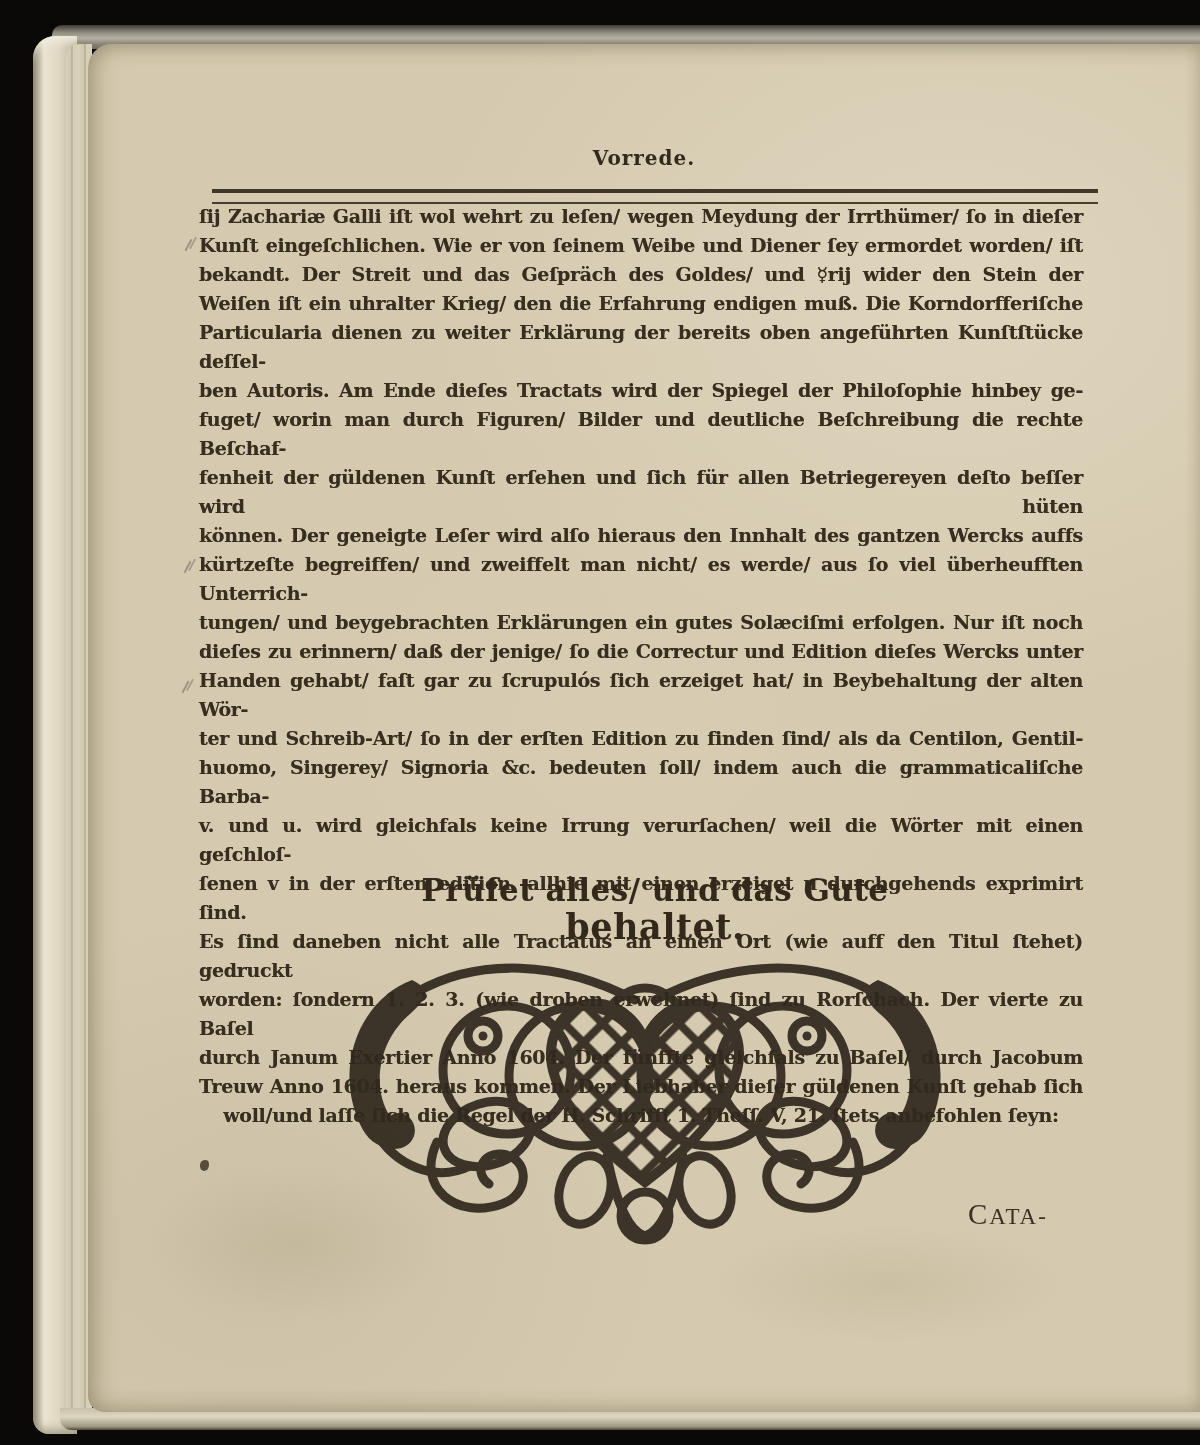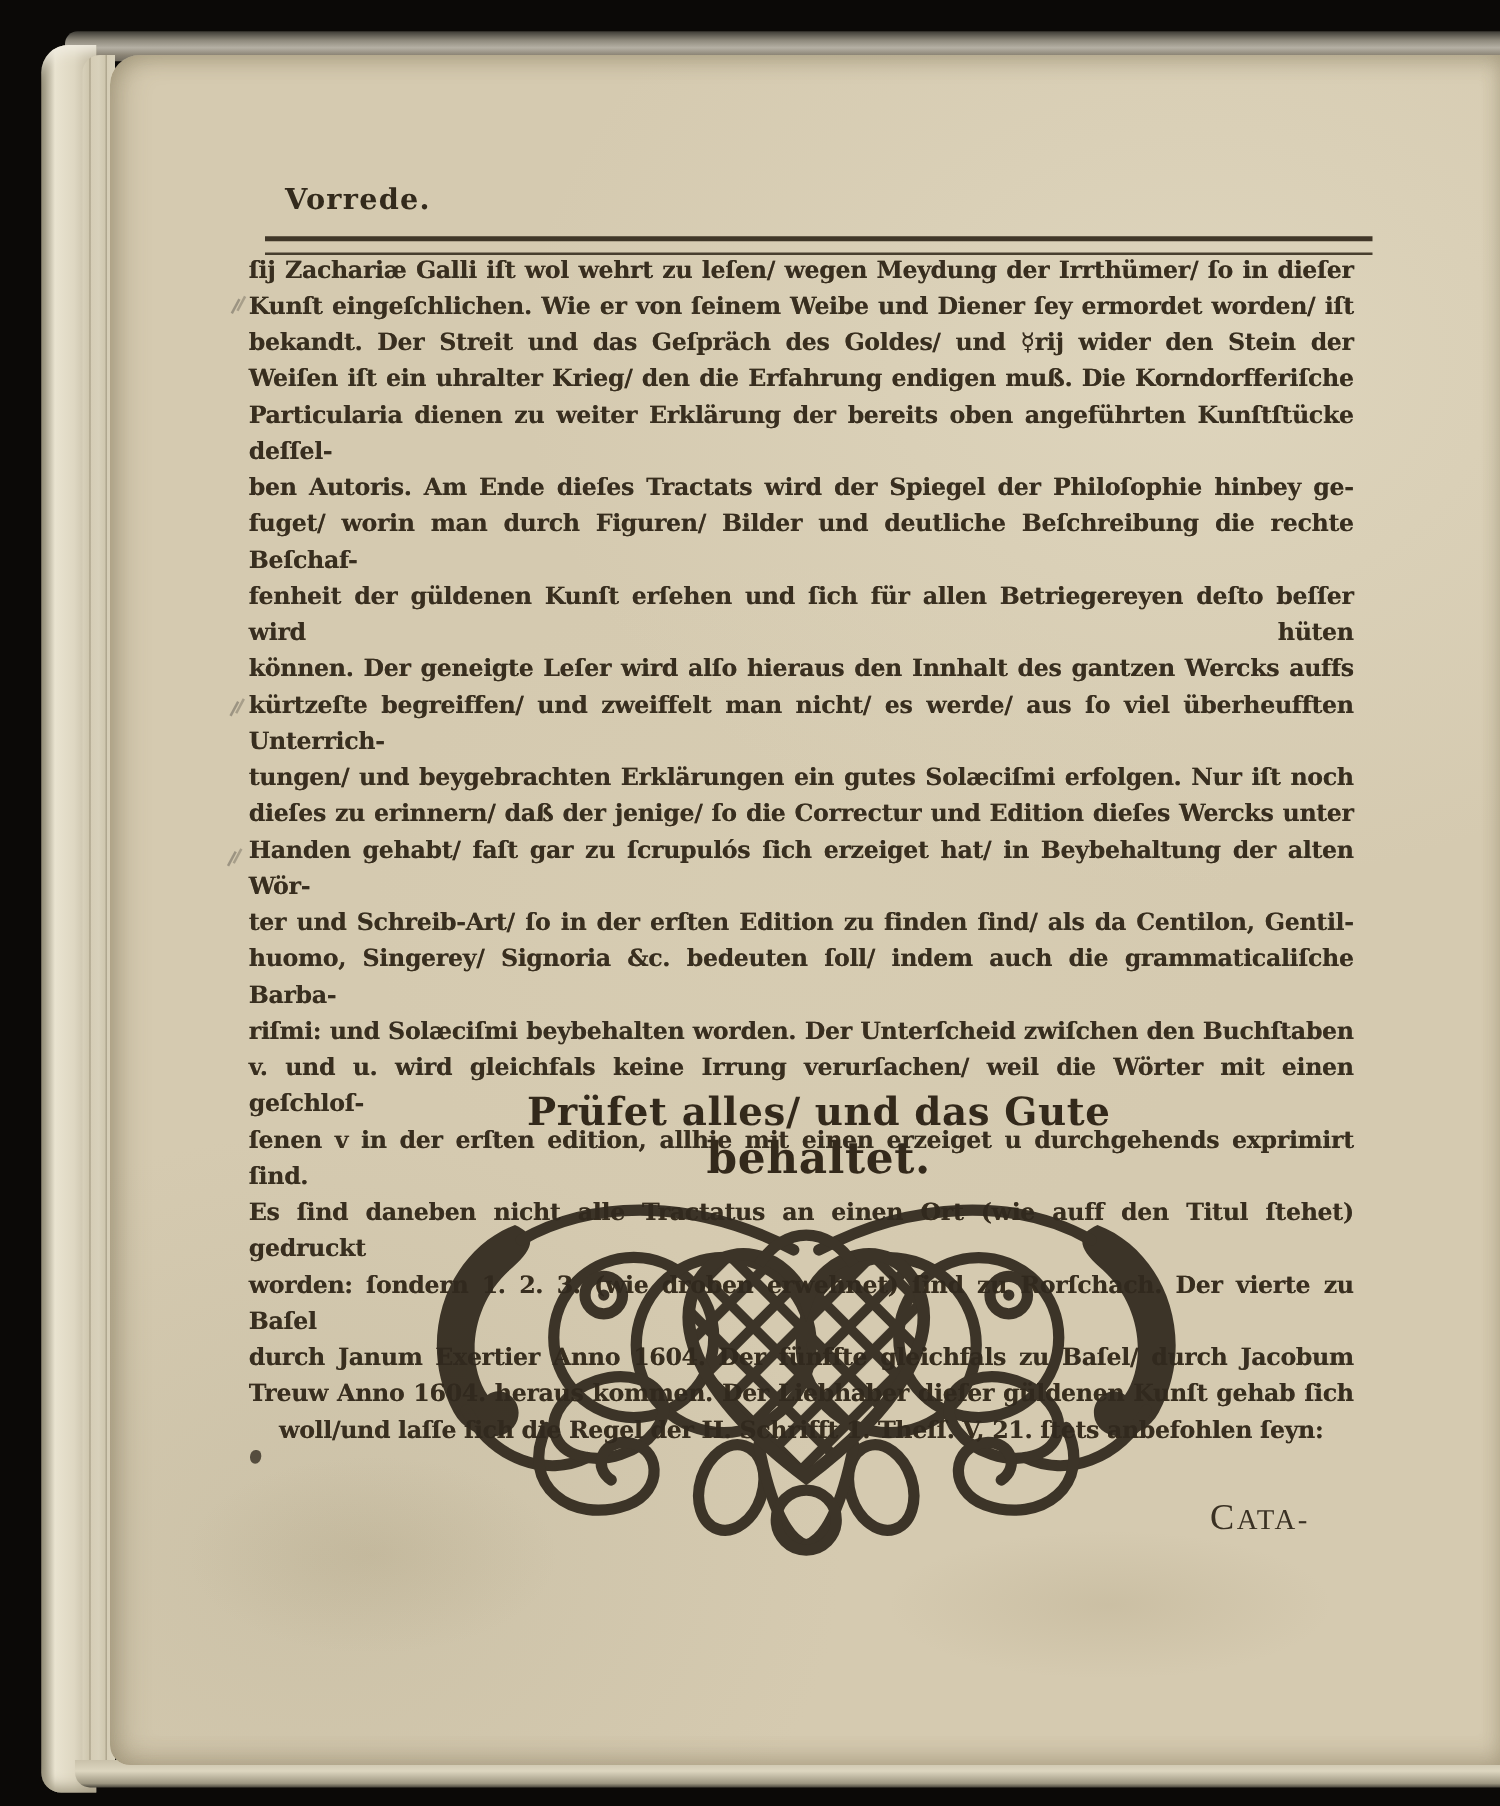--- a/index.html
+++ b/index.html
@@ -38,22 +38,22 @@
       radial-gradient(ellipse 760px 620px at 15% 88%, rgba(202,192,166,.85) 0%, rgba(202,192,166,0) 55%),
       radial-gradient(ellipse 500px 400px at 50% 50%, rgba(216,206,180,.6) 0%, rgba(216,206,180,0) 70%),
       #d5cab0;
     border-radius:24px 0 0 16px;
     box-shadow:inset 10px 0 22px rgba(105,92,64,.28), inset 0 6px 14px rgba(120,108,78,.22),
                inset 0 -8px 16px rgba(120,108,78,.18);
     color:#362d1f;
   }
   
   .running-head{
-    position:absolute;left:140px;top:102px;width:884px;
-    text-align:left;font-size:23px;font-weight:bold;letter-spacing:1px;
+    position:absolute;left:114px;top:102px;width:884px;
+    text-align:center;font-size:20px;font-weight:bold;letter-spacing:1px;
     color:#332a1c;
   }
   .head-rule{
     position:absolute;left:124px;top:145px;width:886px;height:9px;
     border-top:4px solid #342b1d;border-bottom:2px solid #3c3324;
     opacity:.92;
   }
   .body-block{
     position:absolute;left:111px;top:158px;width:884px;
     font-size:19px;font-weight:bold;line-height:29px;letter-spacing:-0.3px;
@@ -113,21 +113,20 @@
     <div class="body-line">ben Autoris. Am Ende dieſes Tractats wird der Spiegel der Philoſophie hinbey ge-</div>
     <div class="body-line">fuget/ worin man durch Figuren/ Bilder und deutliche Beſchreibung die rechte Beſchaf-</div>
     <div class="body-line">fenheit der güldenen Kunſt erſehen und ſich für allen Betriegereyen deſto beſſer wird hüten</div>
     <div class="body-line">können. Der geneigte Leſer wird alſo hieraus den Innhalt des gantzen Wercks auffs</div>
     <div class="body-line">kürtzeſte begreiffen/ und zweiffelt man nicht/ es werde/ aus ſo viel überheufften Unterrich-</div>
     <div class="body-line">tungen/ und beygebrachten Erklärungen ein gutes Solæciſmi erfolgen. Nur iſt noch</div>
     <div class="body-line">dieſes zu erinnern/ daß der jenige/ ſo die Correctur und Edition dieſes Wercks unter</div>
     <div class="body-line">Handen gehabt/ faſt gar zu ſcrupulós ſich erzeiget hat/ in Beybehaltung der alten Wör-</div>
     <div class="body-line">ter und Schreib-Art/ ſo in der erſten Edition zu finden ſind/ als da Centilon, Gentil-</div>
     <div class="body-line">huomo, Singerey/ Signoria &amp;c. bedeuten ſoll/ indem auch die grammaticaliſche Barba-</div>
-    <div class="body-line">riſmi: und Solæciſmi beybehalten worden. Der Unterſcheid zwiſchen den Buchſtaben</div>
     <div class="body-line">v. und u. wird gleichfals keine Irrung verurſachen/ weil die Wörter mit einen geſchloſ-</div>
     <div class="body-line">ſenen v in der erſten edition, allhie mit einen erzeiget u durchgehends exprimirt ſind.</div>
     <div class="body-line">Es ſind daneben nicht alle Tractatus an einen Ort (wie auff den Titul ſtehet) gedruckt</div>
     <div class="body-line">worden: ſondern 1. 2. 3. (wie droben erwehnet) ſind zu Rorſchach. Der vierte zu Baſel</div>
     <div class="body-line">durch Janum Exertier Anno 1604. Der fünffte gleichfals zu Baſel/ durch Jacobum</div>
     <div class="body-line">Treuw Anno 1604. heraus kommen. Der Liebhaber dieſer güldenen Kunſt gehab ſich</div>
     <div class="body-line final">woll/und laſſe ſich die Regel der H. Schrifft 1. Theſſ. V, 21. ſtets anbefohlen ſeyn:</div>
   </div>
 
   <div class="closing-block">

